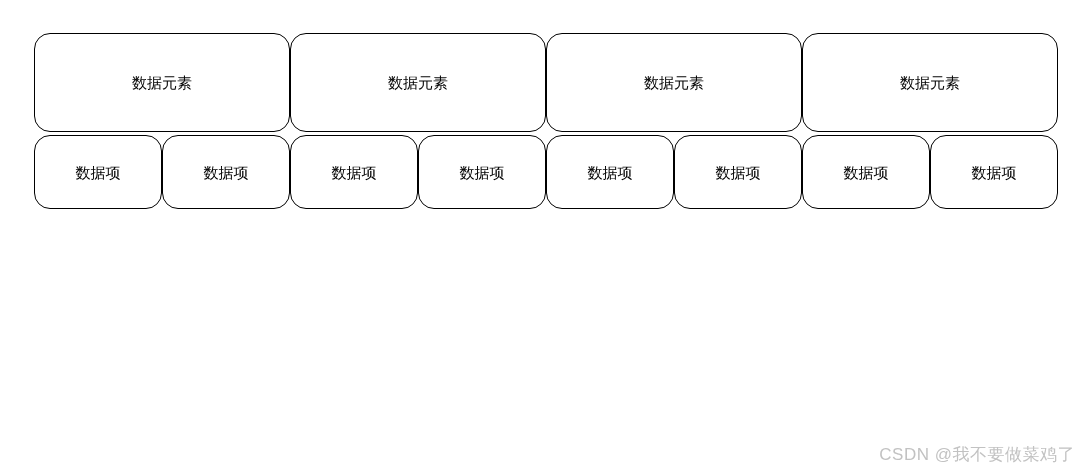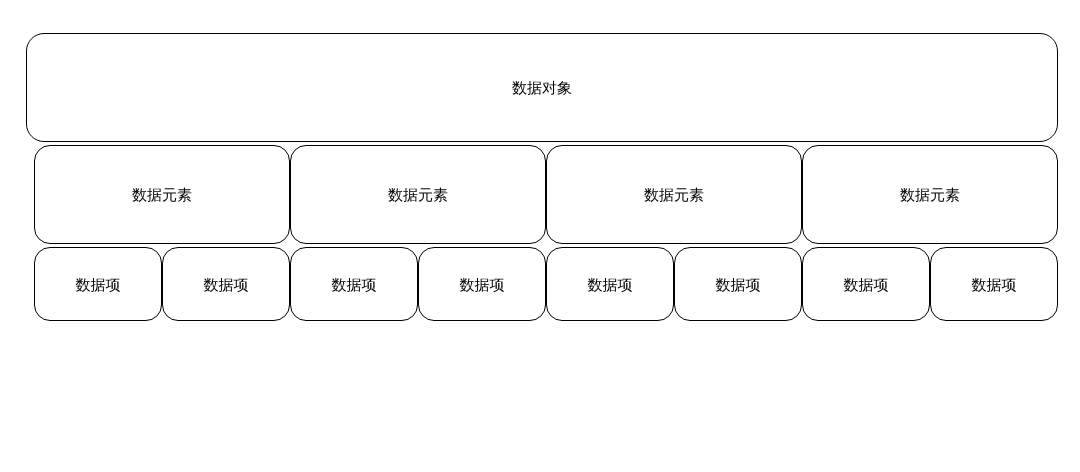--- a/index.html
+++ b/index.html
@@ -68,23 +68,20 @@
     white-space: nowrap;
   }
 </style>
 </head>
 <body>
 
 <div class="canvas">
   <div class="diagram">
 
 
-    <div class="box lvl2">
-      <span>数据对象</span>
-    </div>
 
     <div class="row row3">
       <div class="box">
         <span>数据元素</span>
       </div>
       <div class="box">
         <span>数据元素</span>
       </div>
       <div class="box">
         <span>数据元素</span>
@@ -116,13 +113,14 @@
       <div class="box">
         <span>数据项</span>
       </div>
       <div class="box">
         <span>数据项</span>
       </div>
     </div>
 
   </div>
 
+  <div class="watermark">CSDN @我不要做菜鸡了</div>
 </div>
 
 </body></html>

